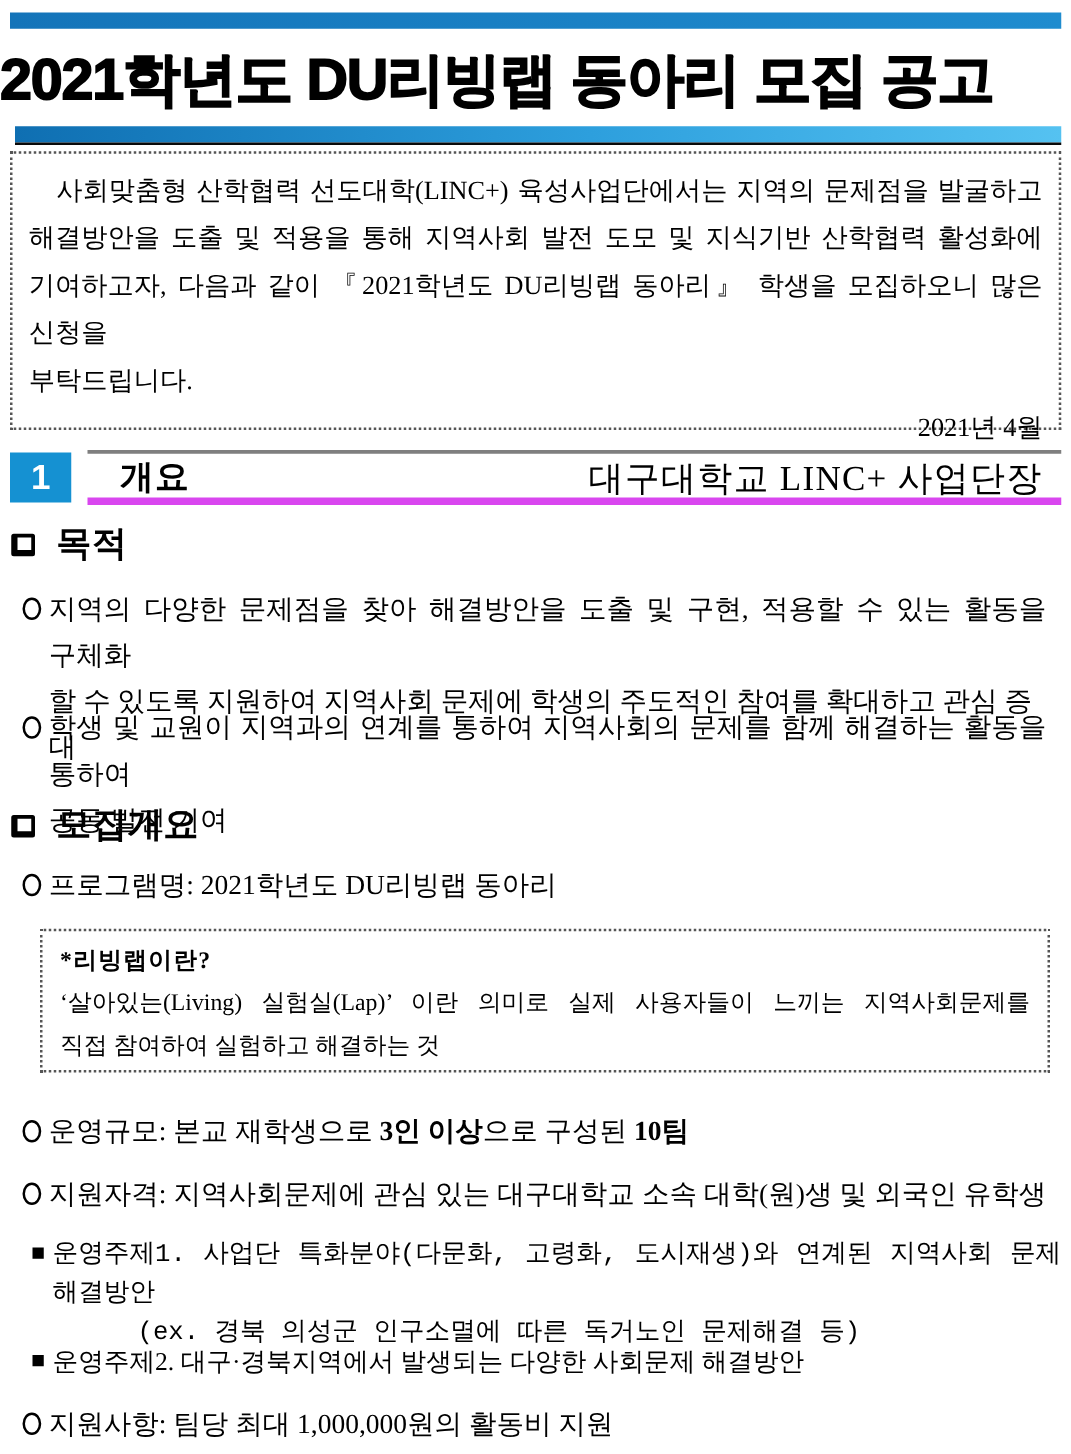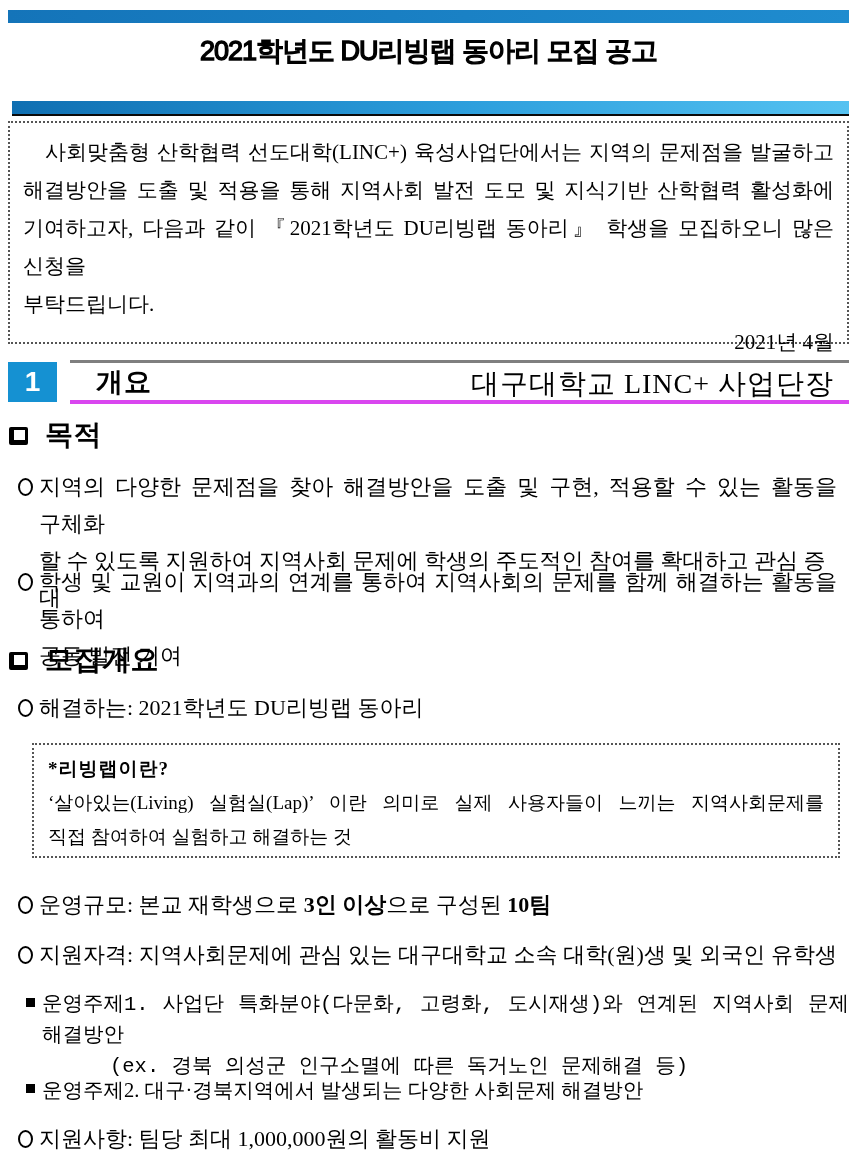--- a/index.html
+++ b/index.html
@@ -17,23 +17,23 @@
   .bar-sub {
     position:absolute; left:12px; top:101px; width:837px; height:15px;
     box-sizing:border-box;
     background:linear-gradient(90deg,#0f6fb2,#2d9fdd 55%,#55c2f1);
     border-bottom:2px solid #0a0a0a;
   }
 
   
   .main-title {
     position:absolute; left:0; top:33px; width:100%;
-    text-align:center;
-    font-family:"Liberation Sans","DejaVu Sans",sans-serif;
-    font-weight:400; font-size:27px; letter-spacing:-1px;
+    text-align:left;
+    font-family:"Liberation Sans","DejaVu Sans",sans-serif;
+    font-weight:700; font-size:46px; letter-spacing:-1px;
     -webkit-text-stroke:1.4px #000;
   }
 
   
   .intro-box {
     position:absolute; left:8px; top:121px; width:841px; height:223px;
     box-sizing:border-box; border:2px dotted #555;
     padding:10px 13px 0 13px;
     font-size:21px; line-height:38px;
   }
@@ -47,21 +47,21 @@
   .section-num {
     position:absolute; left:0; top:2px; width:49px; height:40px;
     background:#1591d2; color:#fff;
     font-family:"Liberation Sans","DejaVu Sans",sans-serif;
     font-weight:bold; font-size:28px;
     display:flex; align-items:center; justify-content:center;
   }
   .section-rule {
     position:absolute; left:62px; right:0; top:0; bottom:0;
     box-sizing:border-box;
-    border-top:3px solid #7f7f7f; border-bottom:4px solid #d946ef;
+    border-top:3px solid #7f7f7f; border-bottom:6px solid #d946ef;
     display:flex; align-items:center; padding-left:26px;
     font-family:"Liberation Sans","DejaVu Sans",sans-serif;
     font-weight:bold; font-size:27px; letter-spacing:1px;
   }
 
   
   .check-head {
     position:absolute; left:9px; display:flex; align-items:center; gap:17px;
     font-family:"Liberation Sans","DejaVu Sans",sans-serif;
     font-weight:bold; font-size:28px; letter-spacing:0.5px;
@@ -143,21 +143,21 @@
   </div>
 
   <div class="check-head" style="top:641px;">
     <span class="ballot"></span>
     <span>모집개요</span>
   </div>
 
   <div class="bullet" style="top:689px;">
     <span class="marker-circle"></span>
     <div class="btext">
-      <div>해결하는: 2021학년도 DU리빙랩 동아리</div>
+      <div>프로그램명: 2021학년도 DU리빙랩 동아리</div>
     </div>
   </div>
 
   <div class="note-box">
     <div class="note-title">*리빙랩이란?</div>
     <div class="jfull">‘살아있는(Living) 실험실(Lap)’ 이란 의미로 실제 사용자들이 느끼는 지역사회문제를</div>
     <div>직접 참여하여 실험하고 해결하는 것</div>
   </div>
 
   <div class="bullet" style="top:886px;">

